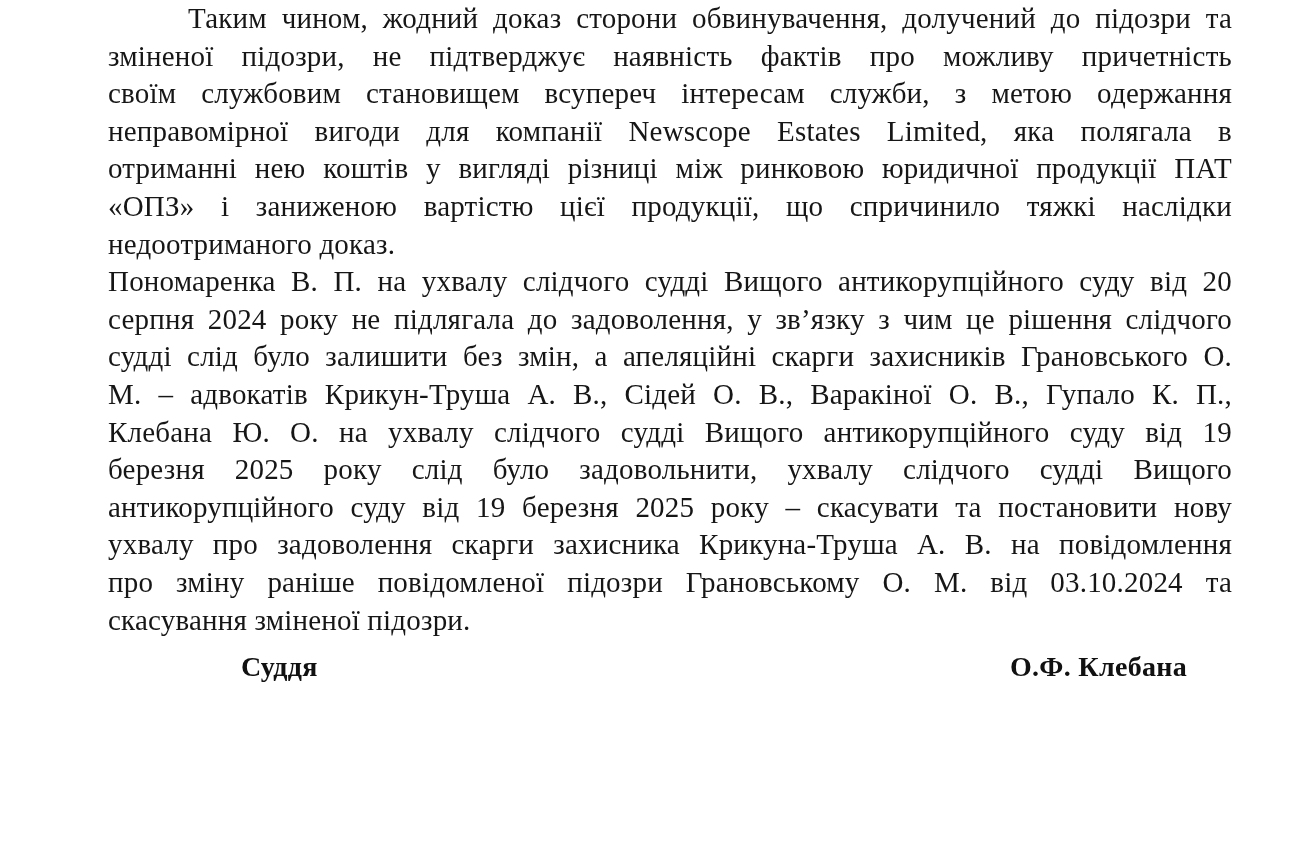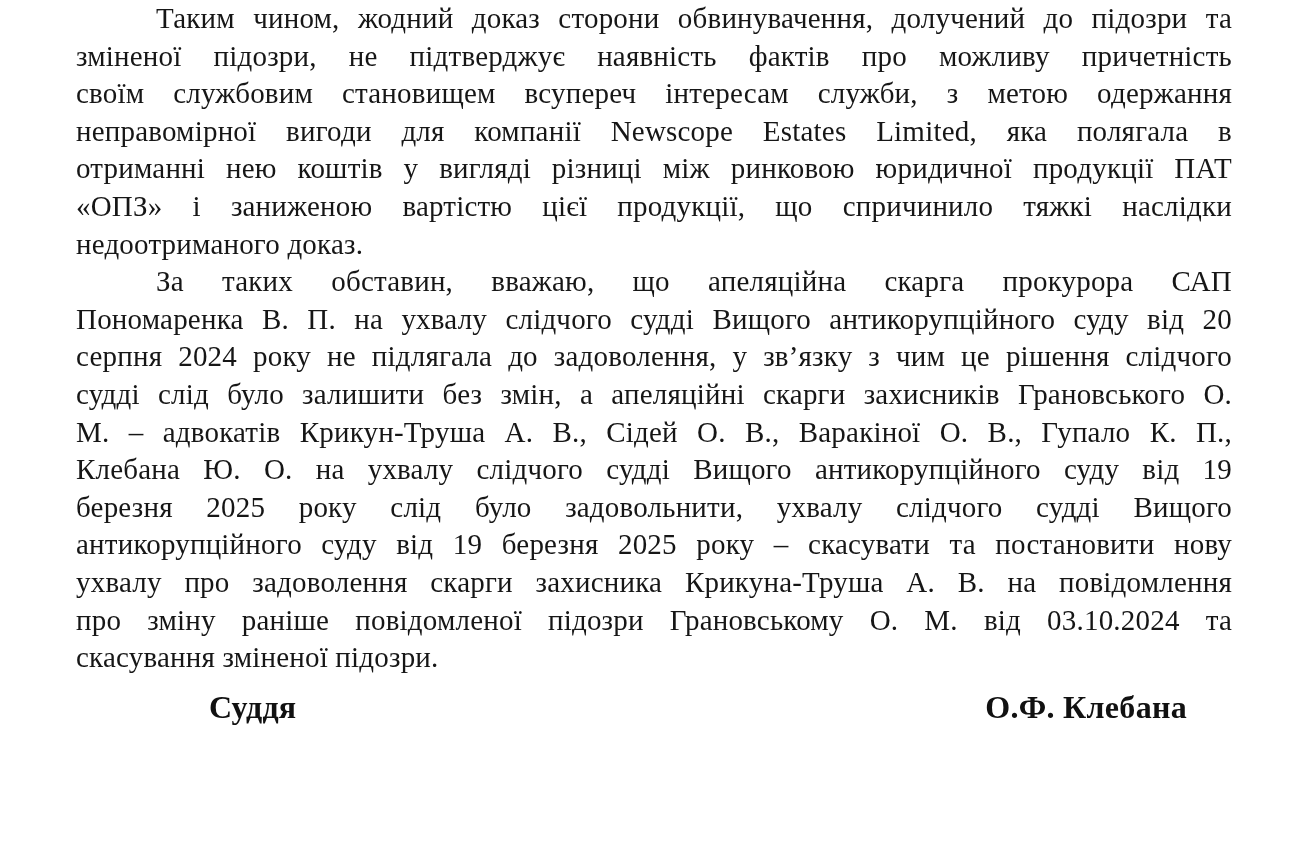--- a/index.html
+++ b/index.html
@@ -12,21 +12,21 @@
     width: 1300px;
     height: 852px;
     overflow: hidden;
     font-family: "Liberation Serif", "DejaVu Serif", serif;
     color: #161616;
   }
   .page {
     box-sizing: border-box;
     width: 1300px;
     height: 852px;
-    padding: 0 68px 0 76px;
+    padding: 0 68px 0 108px;
     background: #ffffff;
   }
   .document-body {
     width: 100%;
   }
   .paragraph {
     margin: 0;
   }
   .line {
     font-size: 29px;
@@ -46,42 +46,41 @@
   }
   .signature-row {
     margin-top: 10px;
     padding: 0 45px 0 133px;
     display: flex;
     justify-content: space-between;
     align-items: baseline;
   }
   .signature-row span {
     font-weight: bold;
-    font-size: 32px;
+    font-size: 28px;
     line-height: 1.25;
     color: #111111;
     letter-spacing: 0.3px;
   }
 </style>
 </head>
 <body>
 
 <main class="page">
   <div class="document-body" id="document-body">
       <div class="paragraph">
         <div class="line justify first">Таким чином, жодний доказ сторони обвинувачення, долучений до підозри та</div>
         <div class="line justify">зміненої підозри, не підтверджує наявність фактів про можливу причетність</div>
         <div class="line justify">своїм службовим становищем всупереч інтересам служби, з метою одержання</div>
         <div class="line justify">неправомірної вигоди для компанії Newscope Estates Limited, яка полягала в</div>
         <div class="line justify">отриманні нею коштів у вигляді різниці між ринковою юридичної продукції ПАТ</div>
         <div class="line justify">«ОПЗ» і заниженою вартістю цієї продукції, що спричинило тяжкі наслідки</div>
         <div class="line last">недоотриманого доказ.</div>
       </div>
       <div class="paragraph">
-        <div class="line justify first">За таких обставин, вважаю, що апеляційна скарга прокурора САП</div>
         <div class="line justify">Пономаренка В. П. на ухвалу слідчого судді Вищого антикорупційного суду від 20</div>
         <div class="line justify">серпня 2024 року не підлягала до задоволення, у зв’язку з чим це рішення слідчого</div>
         <div class="line justify">судді слід було залишити без змін, а апеляційні скарги захисників Грановського О.</div>
         <div class="line justify">М. – адвокатів Крикун-Труша А. В., Сідей О. В., Варакіної О. В., Гупало К. П.,</div>
         <div class="line justify">Клебана Ю. О. на ухвалу слідчого судді Вищого антикорупційного суду від 19</div>
         <div class="line justify">березня 2025 року слід було задовольнити, ухвалу слідчого судді Вищого</div>
         <div class="line justify">антикорупційного суду від 19 березня 2025 року – скасувати та постановити нову</div>
         <div class="line justify">ухвалу про задоволення скарги захисника Крикуна-Труша А. В. на повідомлення</div>
         <div class="line justify">про зміну раніше повідомленої підозри Грановському О. М. від 03.10.2024 та</div>
         <div class="line last">скасування зміненої підозри.</div>

